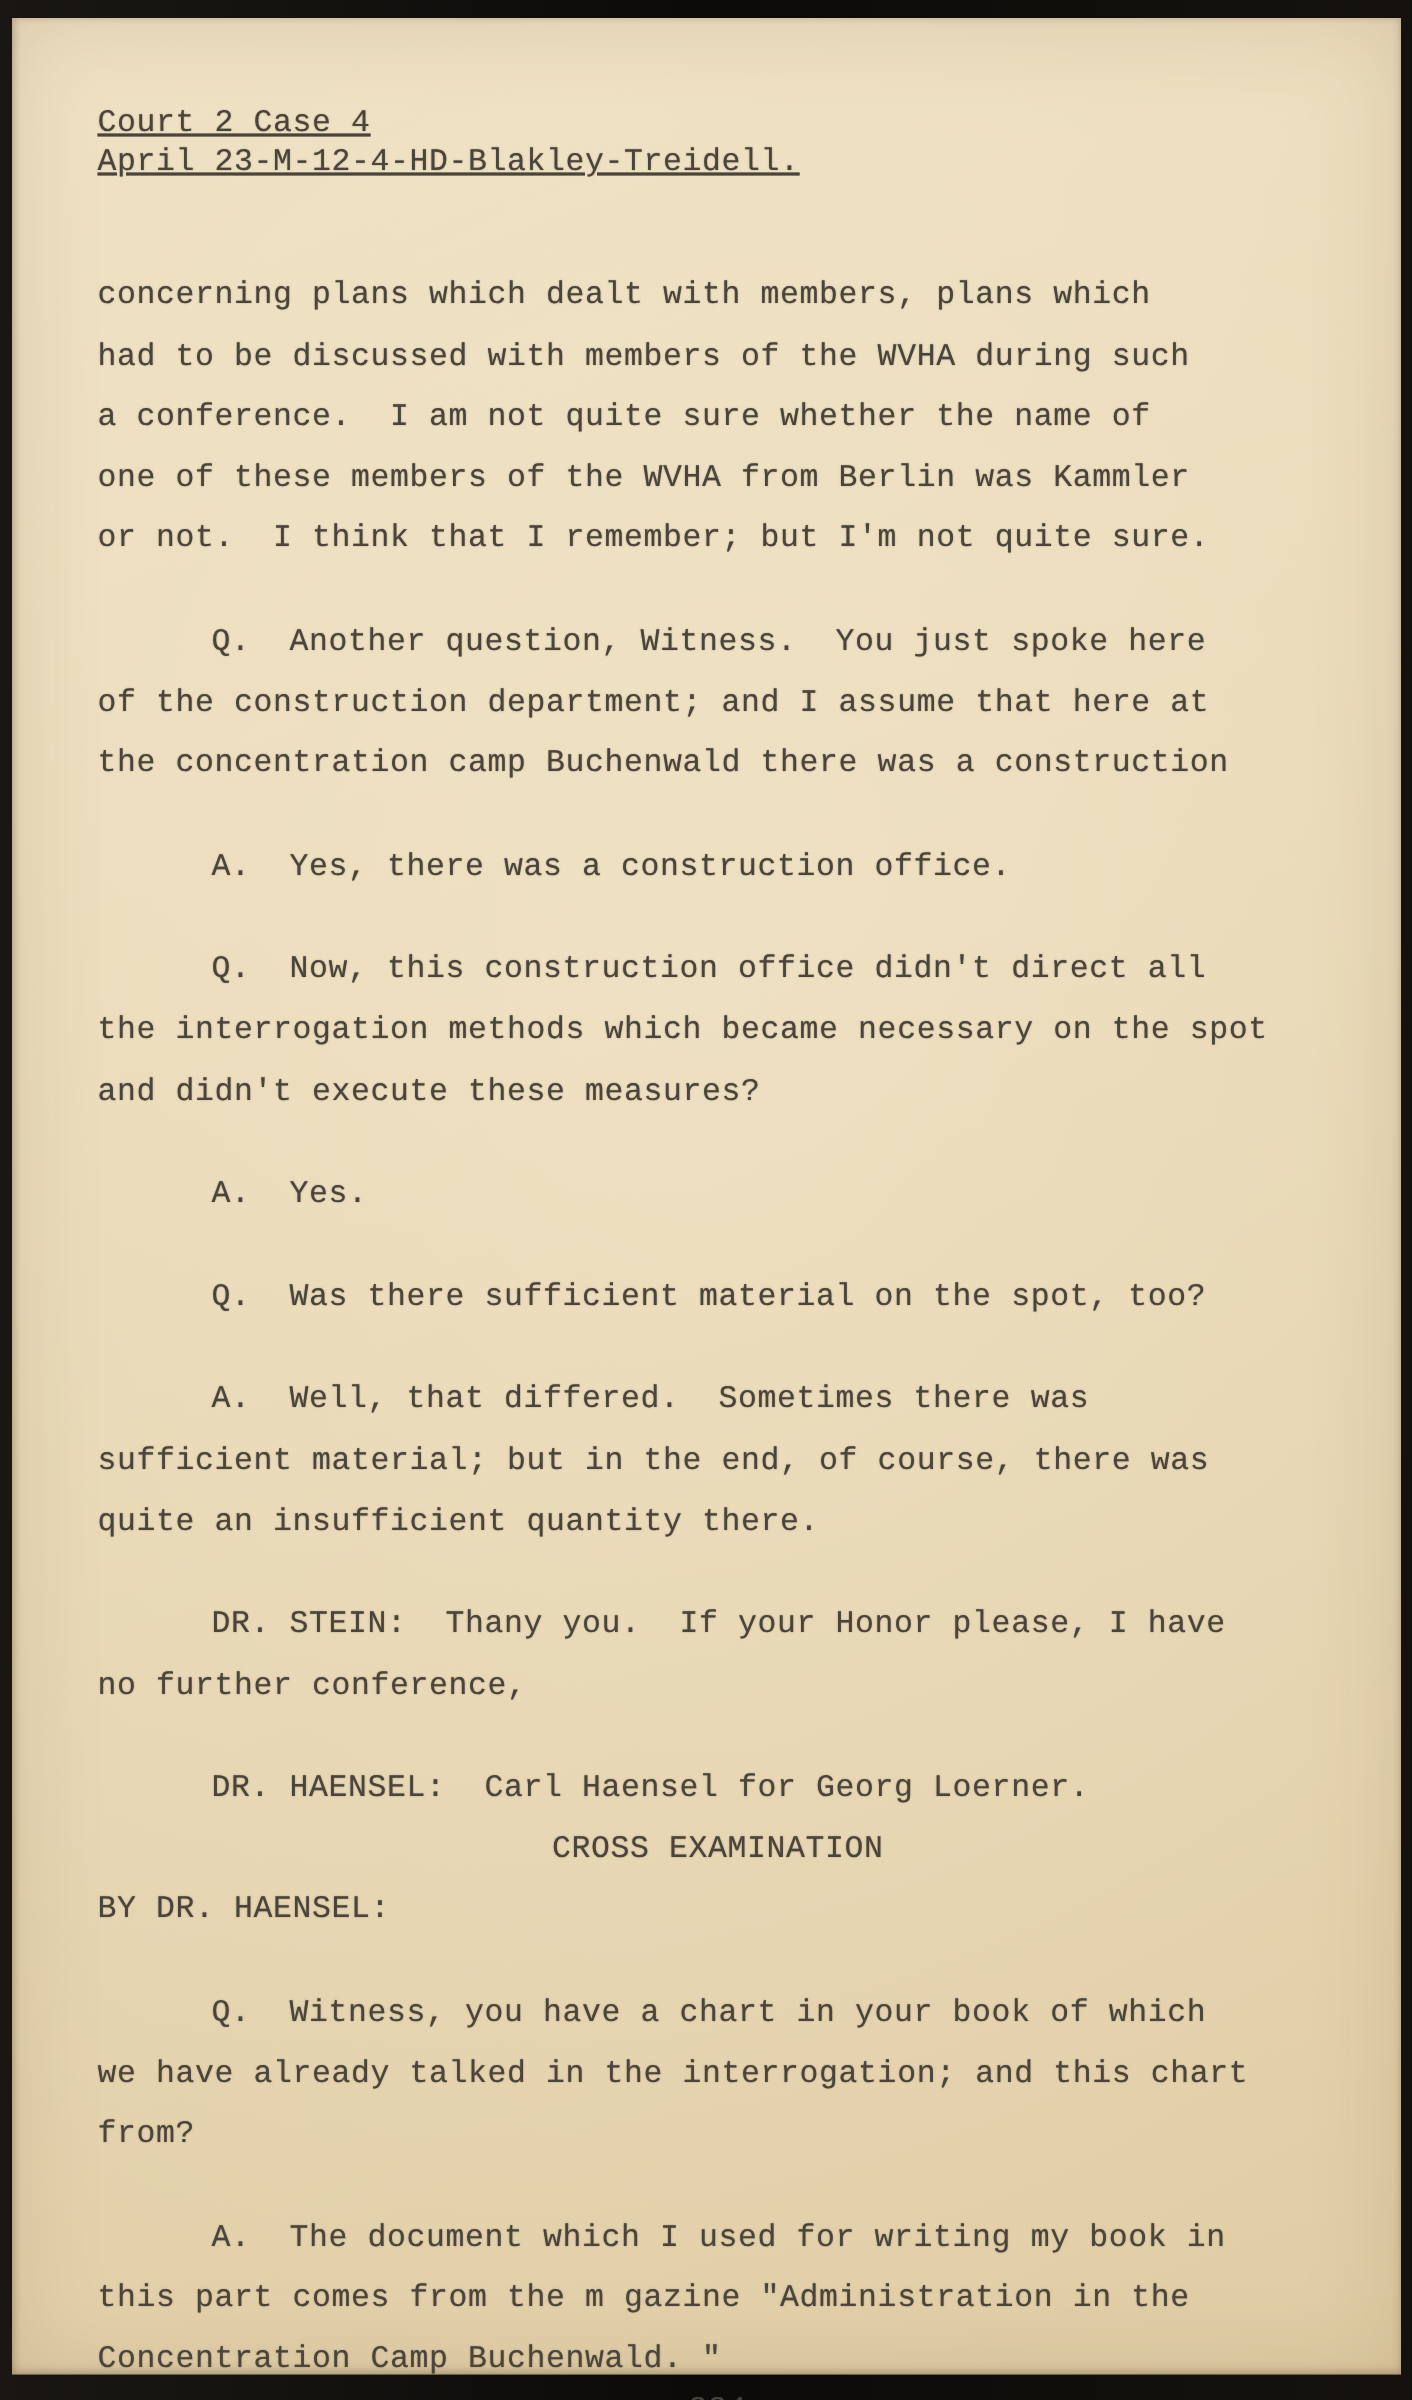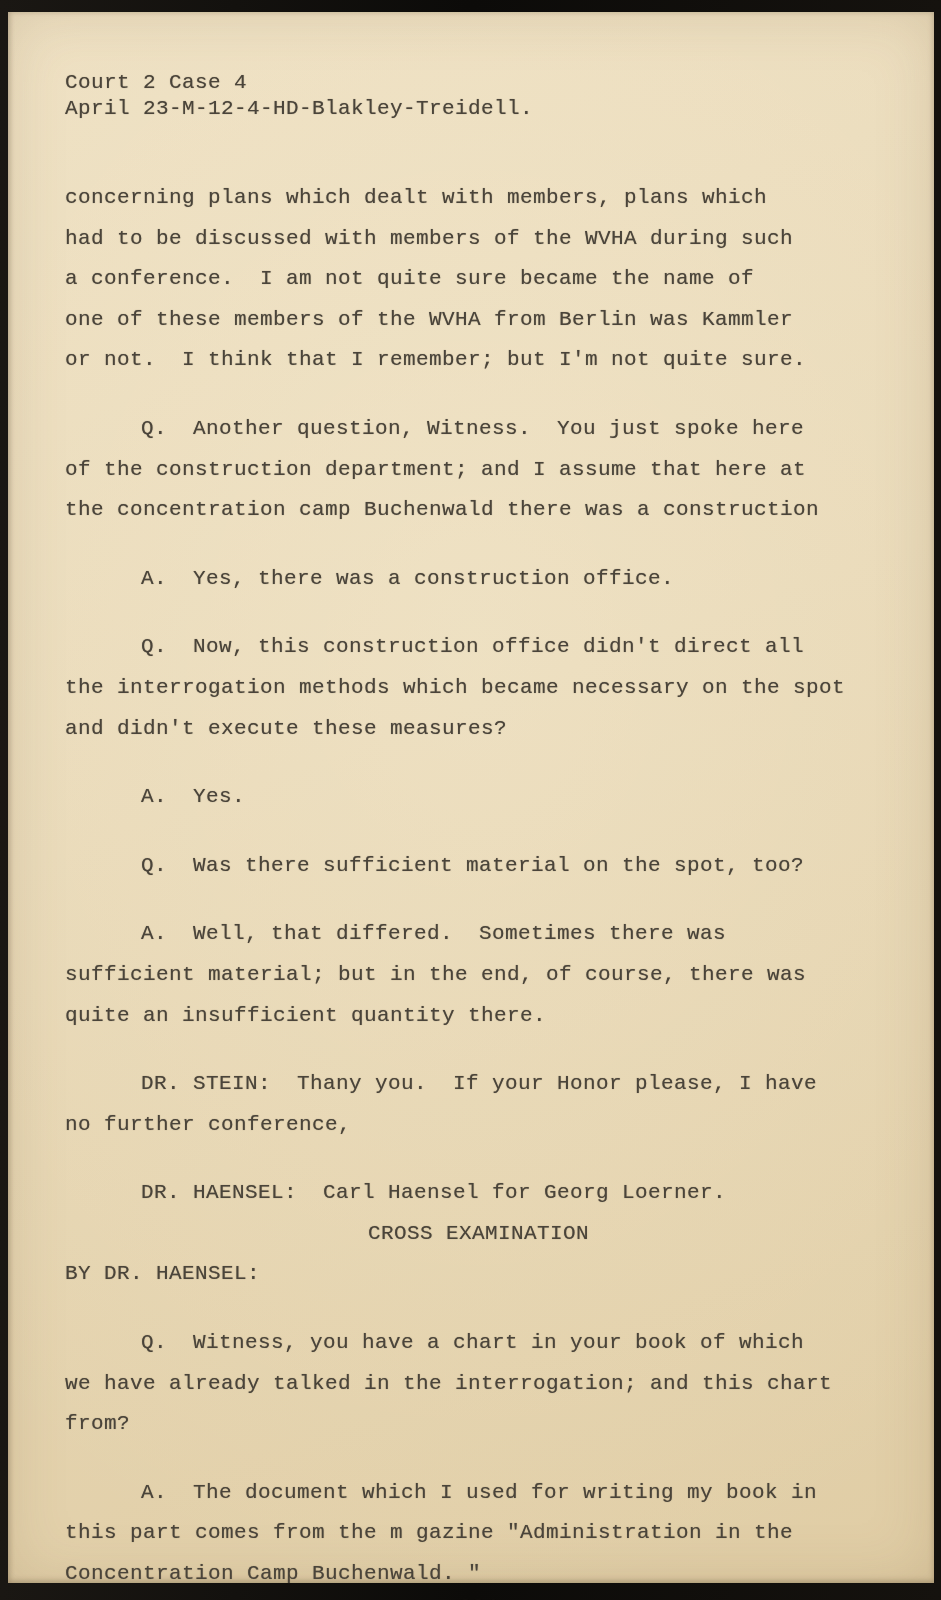--- a/index.html
+++ b/index.html
@@ -33,20 +33,21 @@
   }
   .line {
     white-space: pre;
     color: var(--ink);
     font-size: 21px;
     letter-spacing: 0.4px;
     text-shadow: 0 0 1px rgba(72, 64, 50, 0.55);
   }
   .header .line {
     line-height: 26px;
+    text-decoration: underline;
   }
   .body {
     margin-top: 56px;
   }
   .body .line {
     line-height: 40.6px;
     height: 40.6px;
   }
   .line.indent {
     padding-left: 76px;
@@ -67,21 +68,21 @@
 
 <div class="scan">
   <div class="paper">
     <div class="header">
       <div class="line">Court 2 Case 4</div>
       <div class="line">April 23-M-12-4-HD-Blakley-Treidell.</div>
     </div>
     <div class="body" id="transcript-lines">
         <div class="line flush">concerning plans which dealt with members, plans which</div>
         <div class="line flush">had to be discussed with members of the WVHA during such</div>
-        <div class="line flush">a conference.  I am not quite sure became the name of</div>
+        <div class="line flush">a conference.  I am not quite sure whether the name of</div>
         <div class="line flush">one of these members of the WVHA from Berlin was Kammler</div>
         <div class="line flush">or not.  I think that I remember; but I'm not quite sure.</div>
         <div class="line indent">Q.  Another question, Witness.  You just spoke here</div>
         <div class="line flush">of the construction department; and I assume that here at</div>
         <div class="line flush">the concentration camp Buchenwald there was a construction</div>
         <div class="line indent">A.  Yes, there was a construction office.</div>
         <div class="line indent">Q.  Now, this construction office didn't direct all</div>
         <div class="line flush">the interrogation methods which became necessary on the spot</div>
         <div class="line flush">and didn't execute these measures?</div>
         <div class="line indent">A.  Yes.</div>

